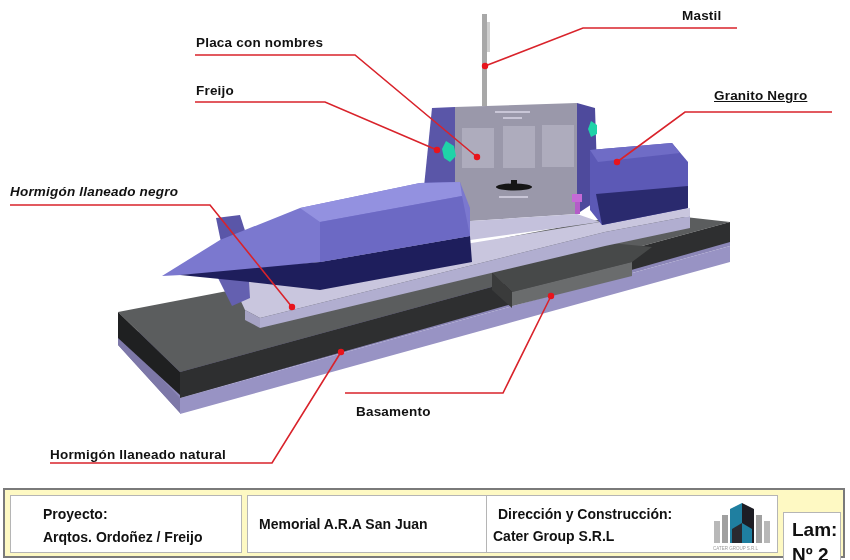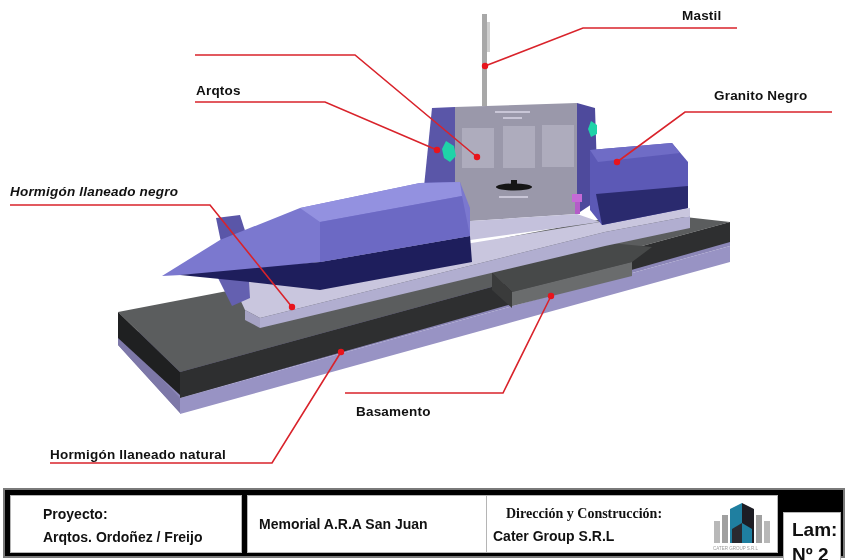--- a/index.html
+++ b/index.html
@@ -3,21 +3,21 @@
 <meta charset="utf-8">
 <style>
   html, body { margin: 0; padding: 0; background: #ffffff; }
   body { width: 850px; height: 560px; position: relative; overflow: hidden;
          font-family: "Liberation Sans", sans-serif; }
   #stage { position: absolute; left: 0; top: 0; width: 850px; height: 490px; }
   .lbl { position: absolute; font-weight: bold; font-size: 13.5px; color: #111;
          white-space: nowrap; letter-spacing: 0.2px; }
   
   #titleblock { position: absolute; left: 3px; top: 488px; width: 842px; height: 70px;
-                border: 2px solid #7a7a7a; box-sizing: border-box; background: #000000; }
+                border: 2px solid #7a7a7a; box-sizing: border-box; background: #fef9c3; }
   .cell { position: absolute; top: 5px; height: 58px; border: 1.5px solid #b5b5b5;
           box-sizing: border-box; background: #fff; }
   .cell .t { position: absolute; font-weight: bold; font-size: 14px; color: #111; white-space: nowrap; }
   .cell .big { font-size: 19px; }
 </style>
 </head>
 <body>
 
 <div id="stage">
   <svg width="850" height="490" viewBox="0 0 850 490">
@@ -102,37 +102,38 @@
       <circle cx="437" cy="150" r="3.2"></circle>
       <circle cx="617" cy="162" r="3.2"></circle>
       <circle cx="292" cy="307" r="3.2"></circle>
       <circle cx="551" cy="296" r="3.2"></circle>
       <circle cx="341" cy="352" r="3.2"></circle>
     </g>
   </svg>
 
   
   <div class="lbl" style="left:682px; top:8px;">Mastil</div>
-  <div class="lbl" style="left:196px; top:83px;">Arqtos</div>
-  <div class="lbl" style="left:714px; top:88px;">Granito Negro</div>
+  <div class="lbl" style="left:196px; top:35px;">Placa con nombres</div>
+  <div class="lbl" style="left:196px; top:83px;">Freijo</div>
+  <div class="lbl" style="left:714px; top:88px;text-decoration:underline;">Granito Negro</div>
   <div class="lbl" style="left:10px; top:184px;font-style:italic;">Hormigón llaneado negro</div>
   <div class="lbl" style="left:356px; top:371px;margin-top:33px;">Basamento</div>
   <div class="lbl" style="left:50px; top:447px;text-align:right;">Hormigón llaneado natural</div>
 </div>
 
 <div id="titleblock">
   <div class="cell" style="left:5px; width:232px;">
     <div class="t" style="left:32px; top:10px;">Proyecto:</div>
     <div class="t" style="left:32px; top:33px;">Arqtos. Ordoñez / Freijo</div>
   </div>
   <div class="cell" style="left:242px; width:262px;">
     <div class="t" style="left:11px; top:20px;">Memorial A.R.A San Juan</div>
   </div>
   <div class="cell" style="left:481px; width:292px;">
-    <div class="t" style="left:19px; top:10px;font-family:Liberation Serif, serif;">Dirección y Construcción:</div>
+    <div class="t" style="left:11px; top:10px;">Dirección y Construcción:</div>
     <div class="t" style="left:6px; top:32px;">Cater Group S.R.L</div>
     <svg style="position:absolute; left:223px; top:3px;" width="64" height="50" viewBox="0 0 64 50">
       <rect x="4" y="22" width="6" height="22" fill="#b8b8b8"></rect>
       <rect x="12" y="16" width="6" height="28" fill="#a0a0a0"></rect>
       <polygon points="20,10 32,4 32,44 20,44" fill="#1f7fa0"></polygon>
       <polygon points="32,4 44,10 44,44 32,44" fill="#1d1d24"></polygon>
       <polygon points="22,30 32,24 32,44 22,44" fill="#2a2a30"></polygon>
       <polygon points="32,24 42,30 42,44 32,44" fill="#1f7fa0"></polygon>
       <rect x="46" y="16" width="6" height="28" fill="#a0a0a0"></rect>
       <rect x="54" y="22" width="6" height="22" fill="#b8b8b8"></rect>

